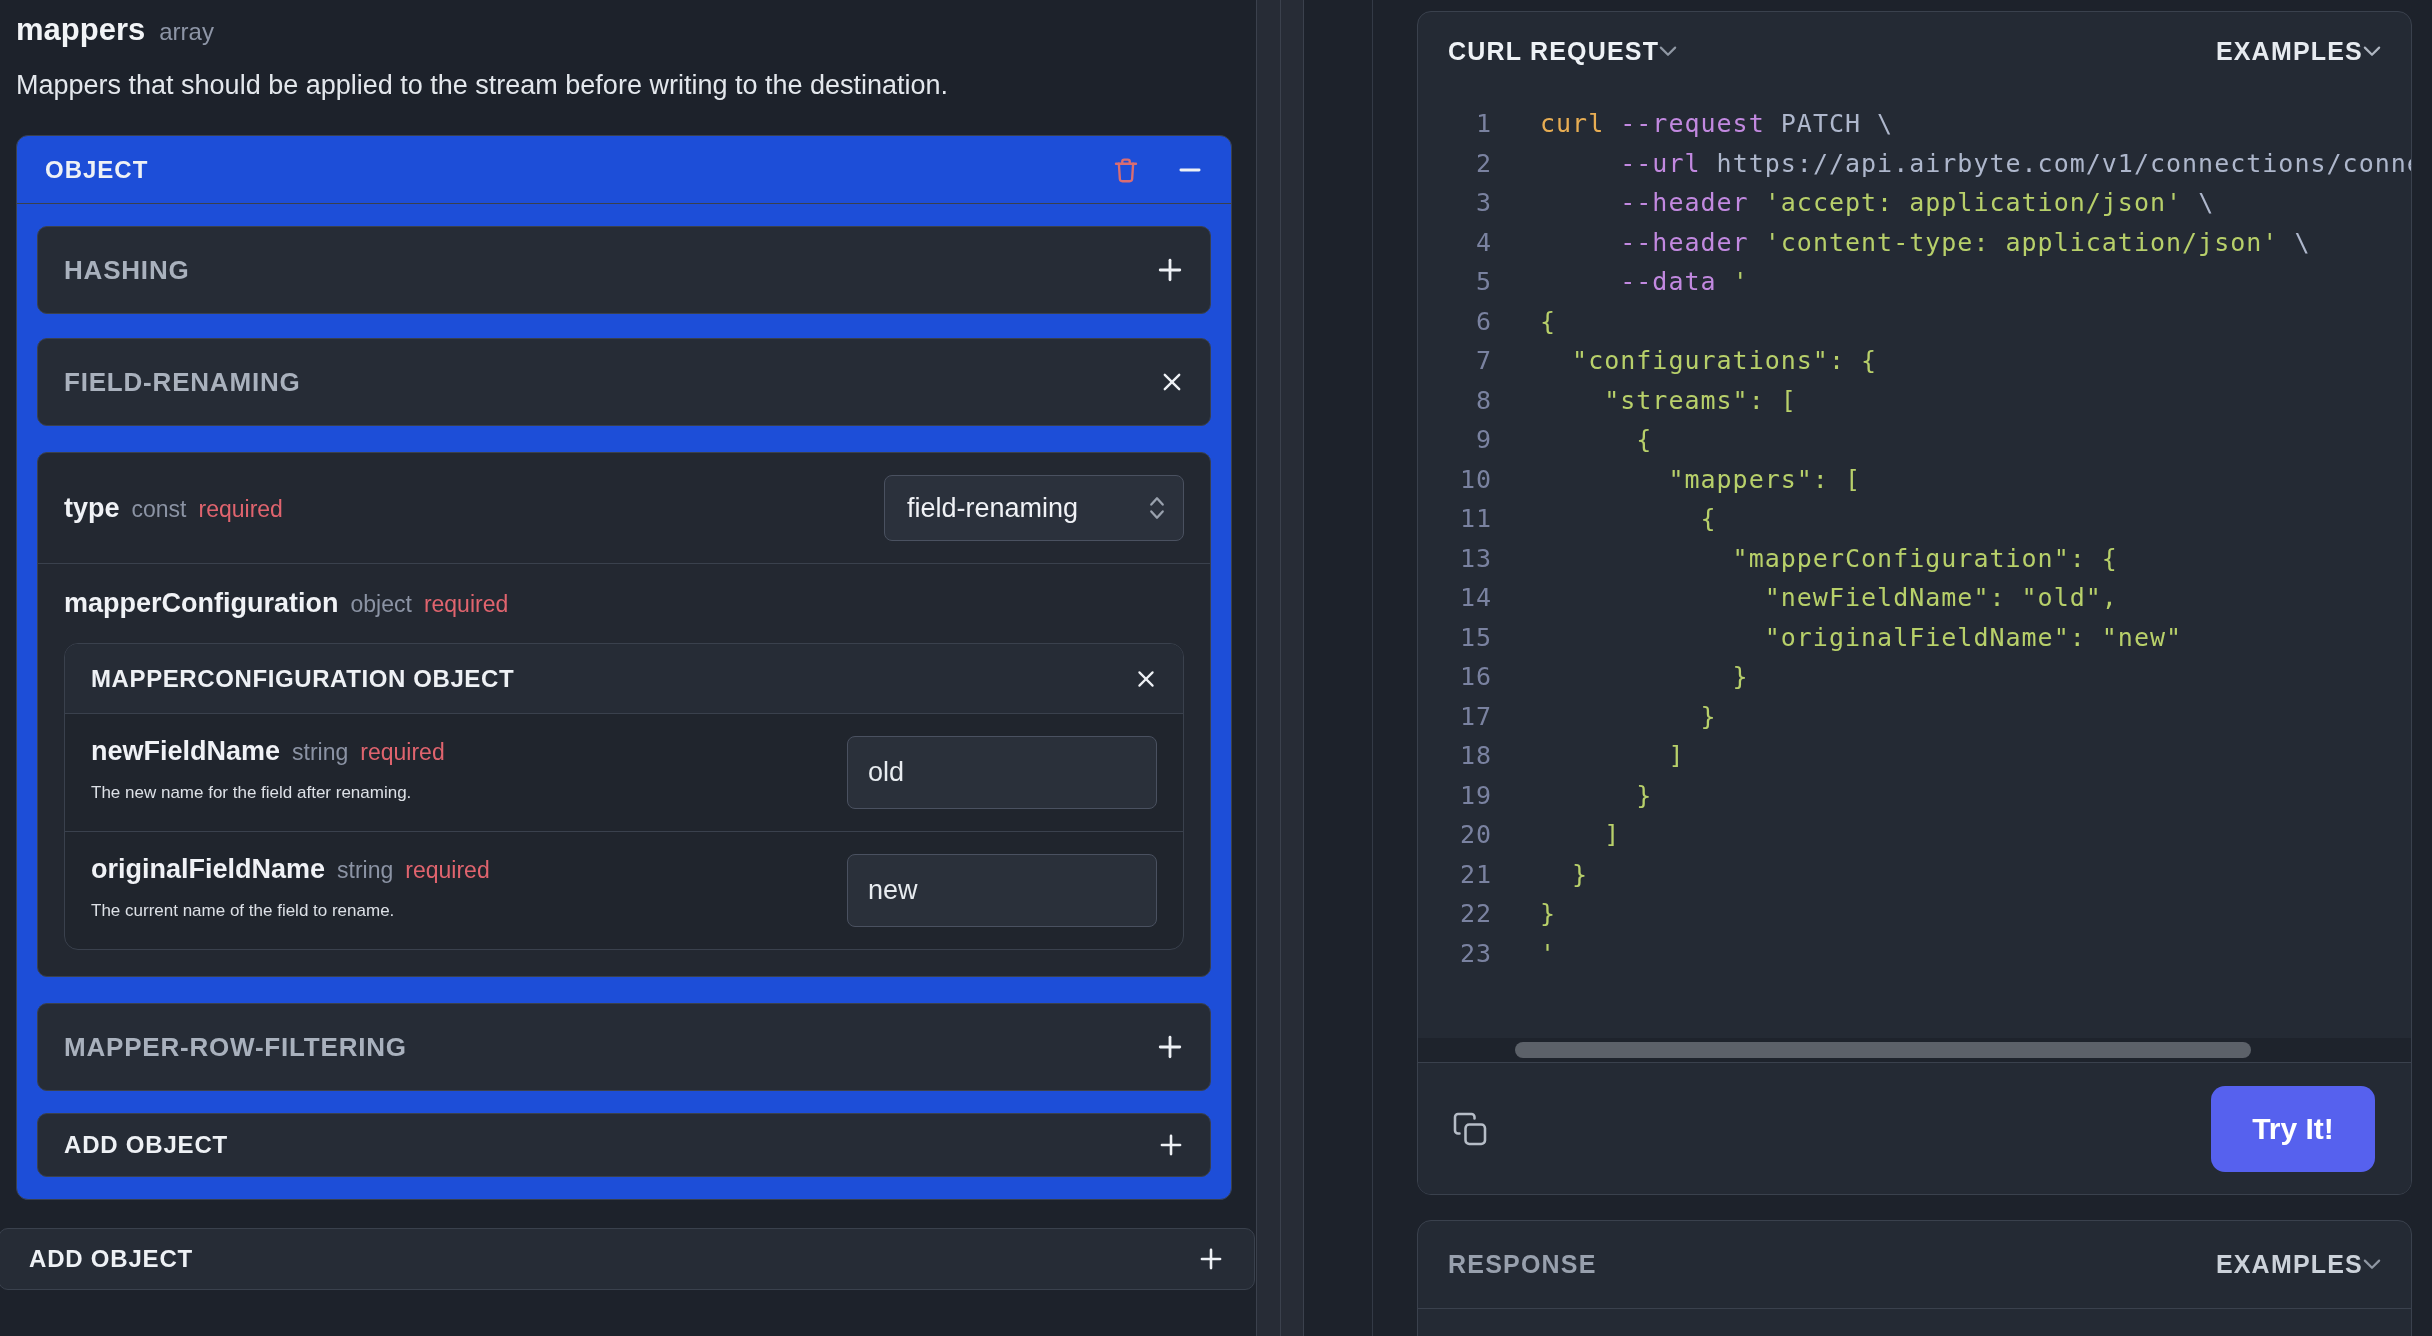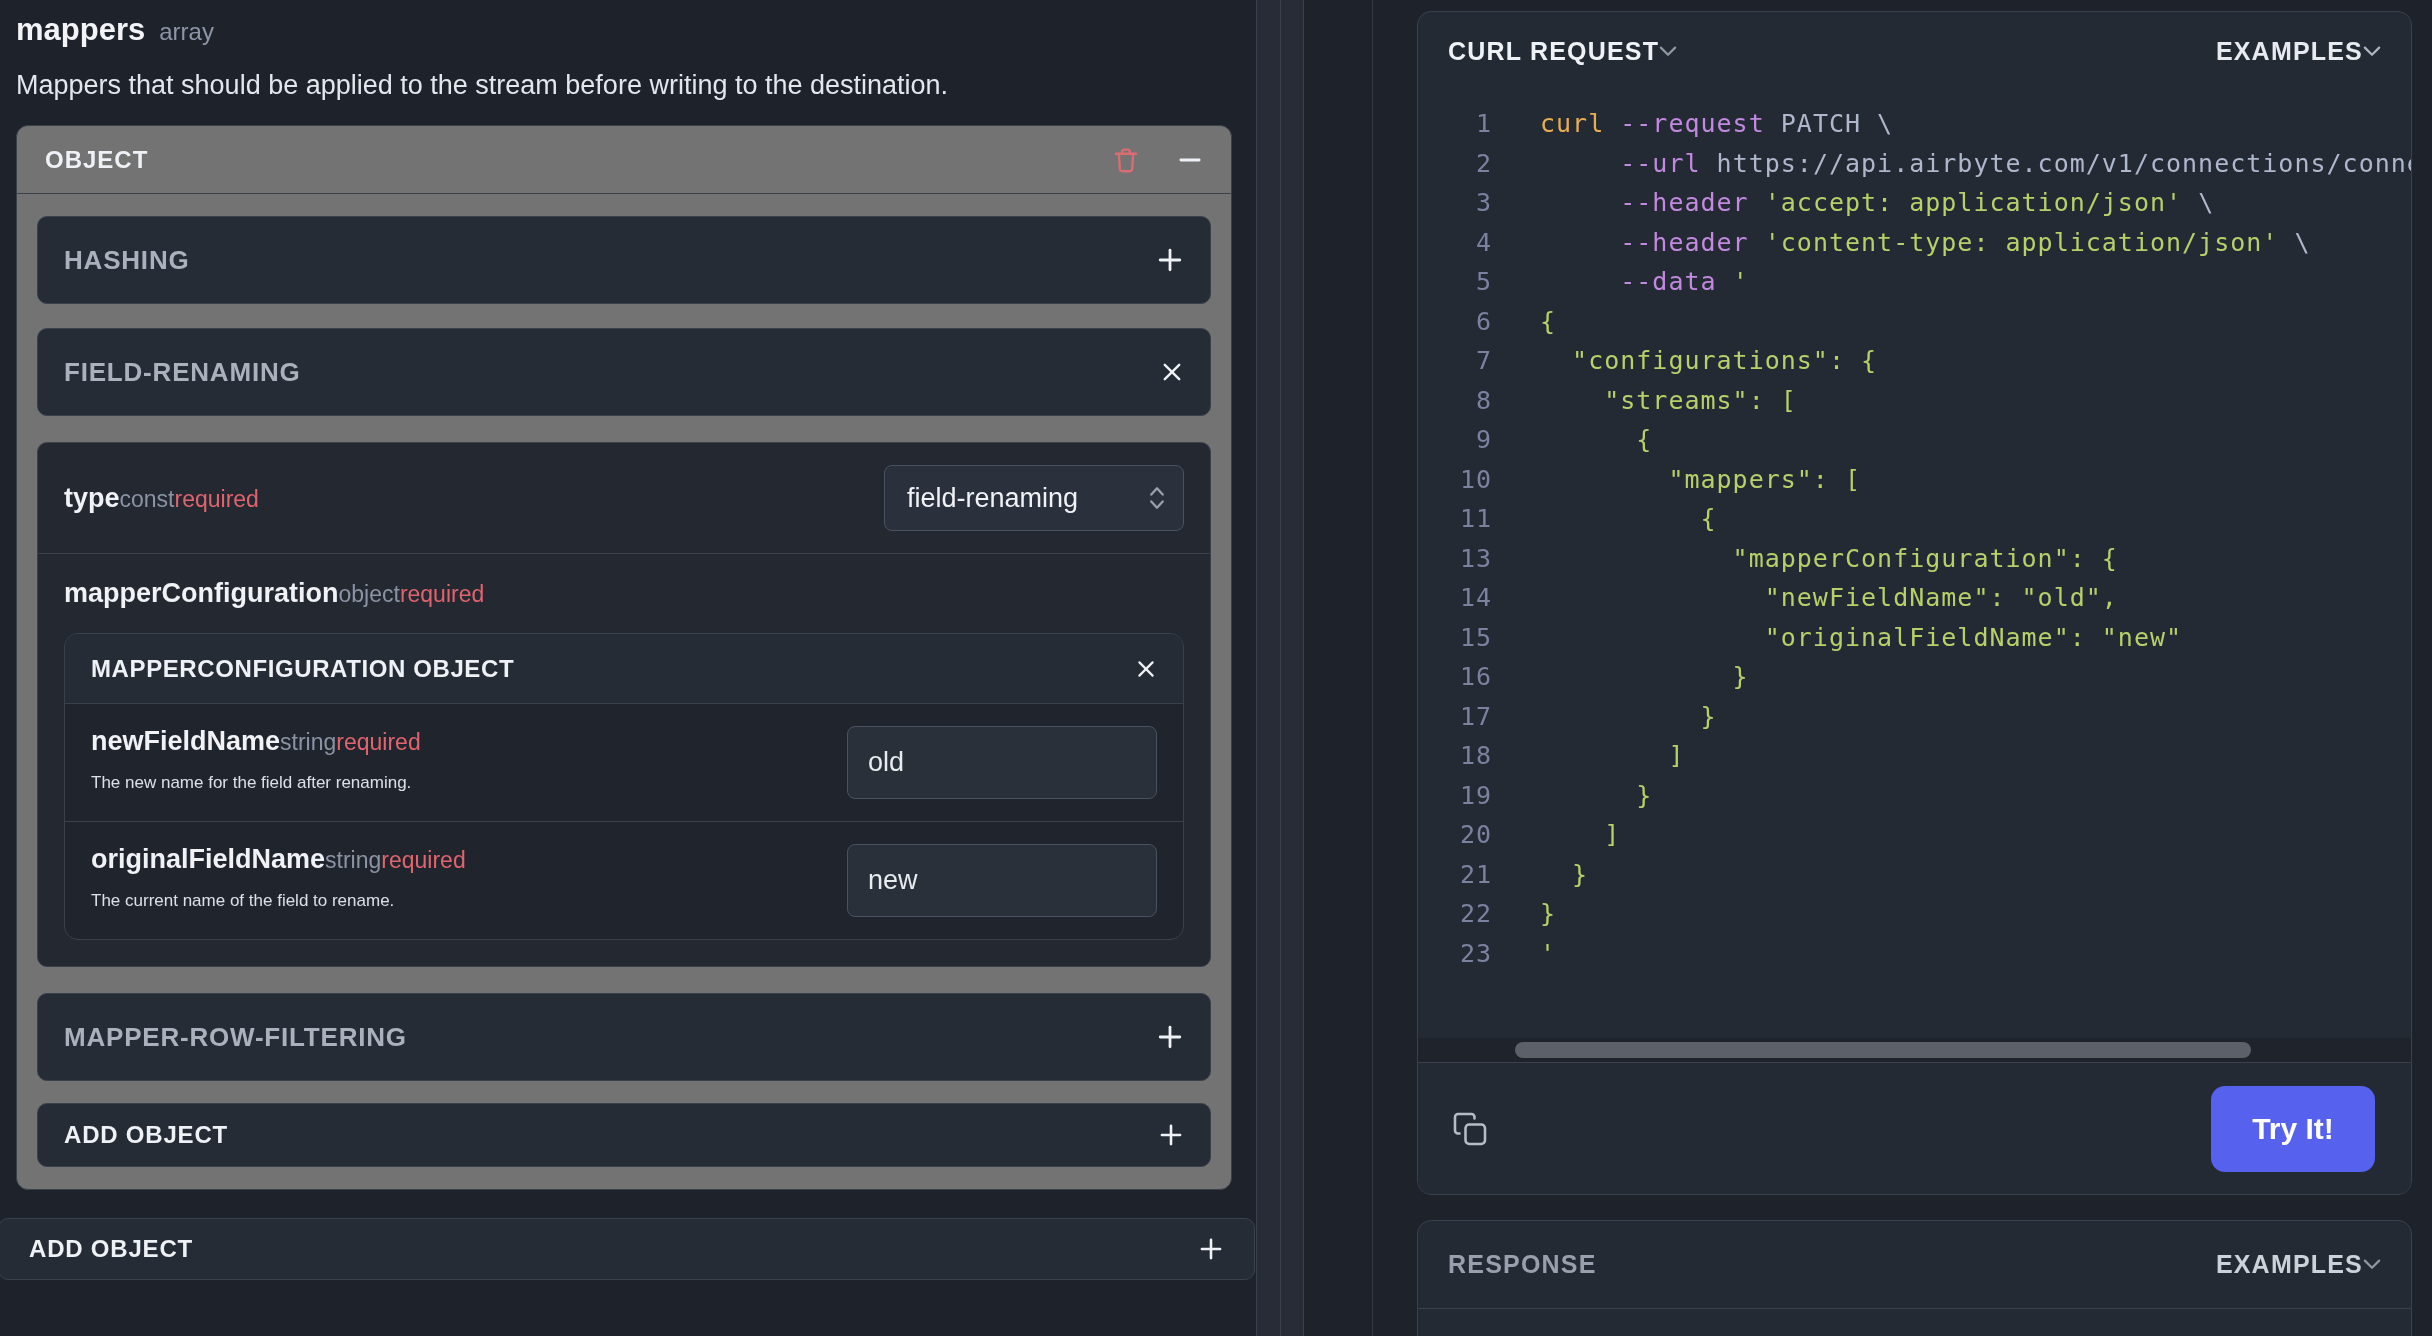--- a/index.html
+++ b/index.html
@@ -7,36 +7,36 @@
   body { background:#1d222b; font-family:"Liberation Sans", sans-serif; color:#eef1f5; }
   #root { position:relative; width:2432px; height:1336px; overflow:hidden; }
 
   
   .left-col { position:absolute; left:0; top:0; width:1256px; height:1336px; padding:10px 24px 0 16px; }
   .prop-heading { display:flex; align-items:baseline; gap:14px; margin-top:2px; }
   .prop-name { font-size:31px; font-weight:bold; color:#f2f4f7; }
   .prop-kind { font-size:24px; color:#8d95a6; }
   .prop-desc { margin-top:22px; font-size:27px; color:#e3e7ec; }
 
-  .object-card { margin-top:24px; background:#737373; border:1px solid #3a414d; border-radius:12px; }
+  .object-card { margin-top:34px; background:#1d4ed8; border:1px solid #3a414d; border-radius:12px; }
   .object-card-header { height:68px; display:flex; align-items:center; justify-content:space-between;
       padding:0 28px; border-bottom:1px solid #3a414d; cursor:pointer; }
   .object-card-header .hdr-label { font-size:24px; font-weight:bold; letter-spacing:1px; color:#eef1f5; }
   .hdr-icons { display:flex; align-items:center; gap:36px; }
   .object-card-body { padding:22px 20px; }
 
   .section-card { height:88px; display:flex; align-items:center; justify-content:space-between;
       padding:0 26px; background:#262c36; border:1px solid #3a414d; border-radius:10px; cursor:pointer; }
   .section-label { font-size:26px; font-weight:600; letter-spacing:0.8px; color:#a9b1bd; }
   .gap24 { height:24px; } .gap26 { height:26px; } .gap22 { height:22px; }
 
   .body-card { background:#232831; border:1px solid #3a414d; border-radius:10px; }
   .row-divider { height:1px; background:#3a414d; }
   .type-row { display:flex; align-items:center; justify-content:space-between; padding:22px 26px; }
-  .name-line { display:flex; align-items:baseline; }
+  .name-line { display:flex; align-items:baseline; gap:12px; }
   .fname { font-size:27px; font-weight:bold; color:#f0f2f6; }
   .fkind { font-size:23px; color:#8b93a4; }
   .freq  { font-size:23px; color:#e0646e; }
 
   .select-box { display:flex; align-items:center; gap:18px; width:300px; height:66px; padding:0 18px 0 22px;
       background:#2b313c; border:1px solid #4a5160; border-radius:8px; cursor:pointer; justify-content:space-between; }
   .select-box .sel-val { font-size:27px; color:#f0f2f6; }
 
   .config-row { padding:24px 26px 26px 26px; }
   .mc-card { margin-top:24px; background:#20252d; border:1px solid #3a414d; border-radius:14px; overflow:hidden; }

